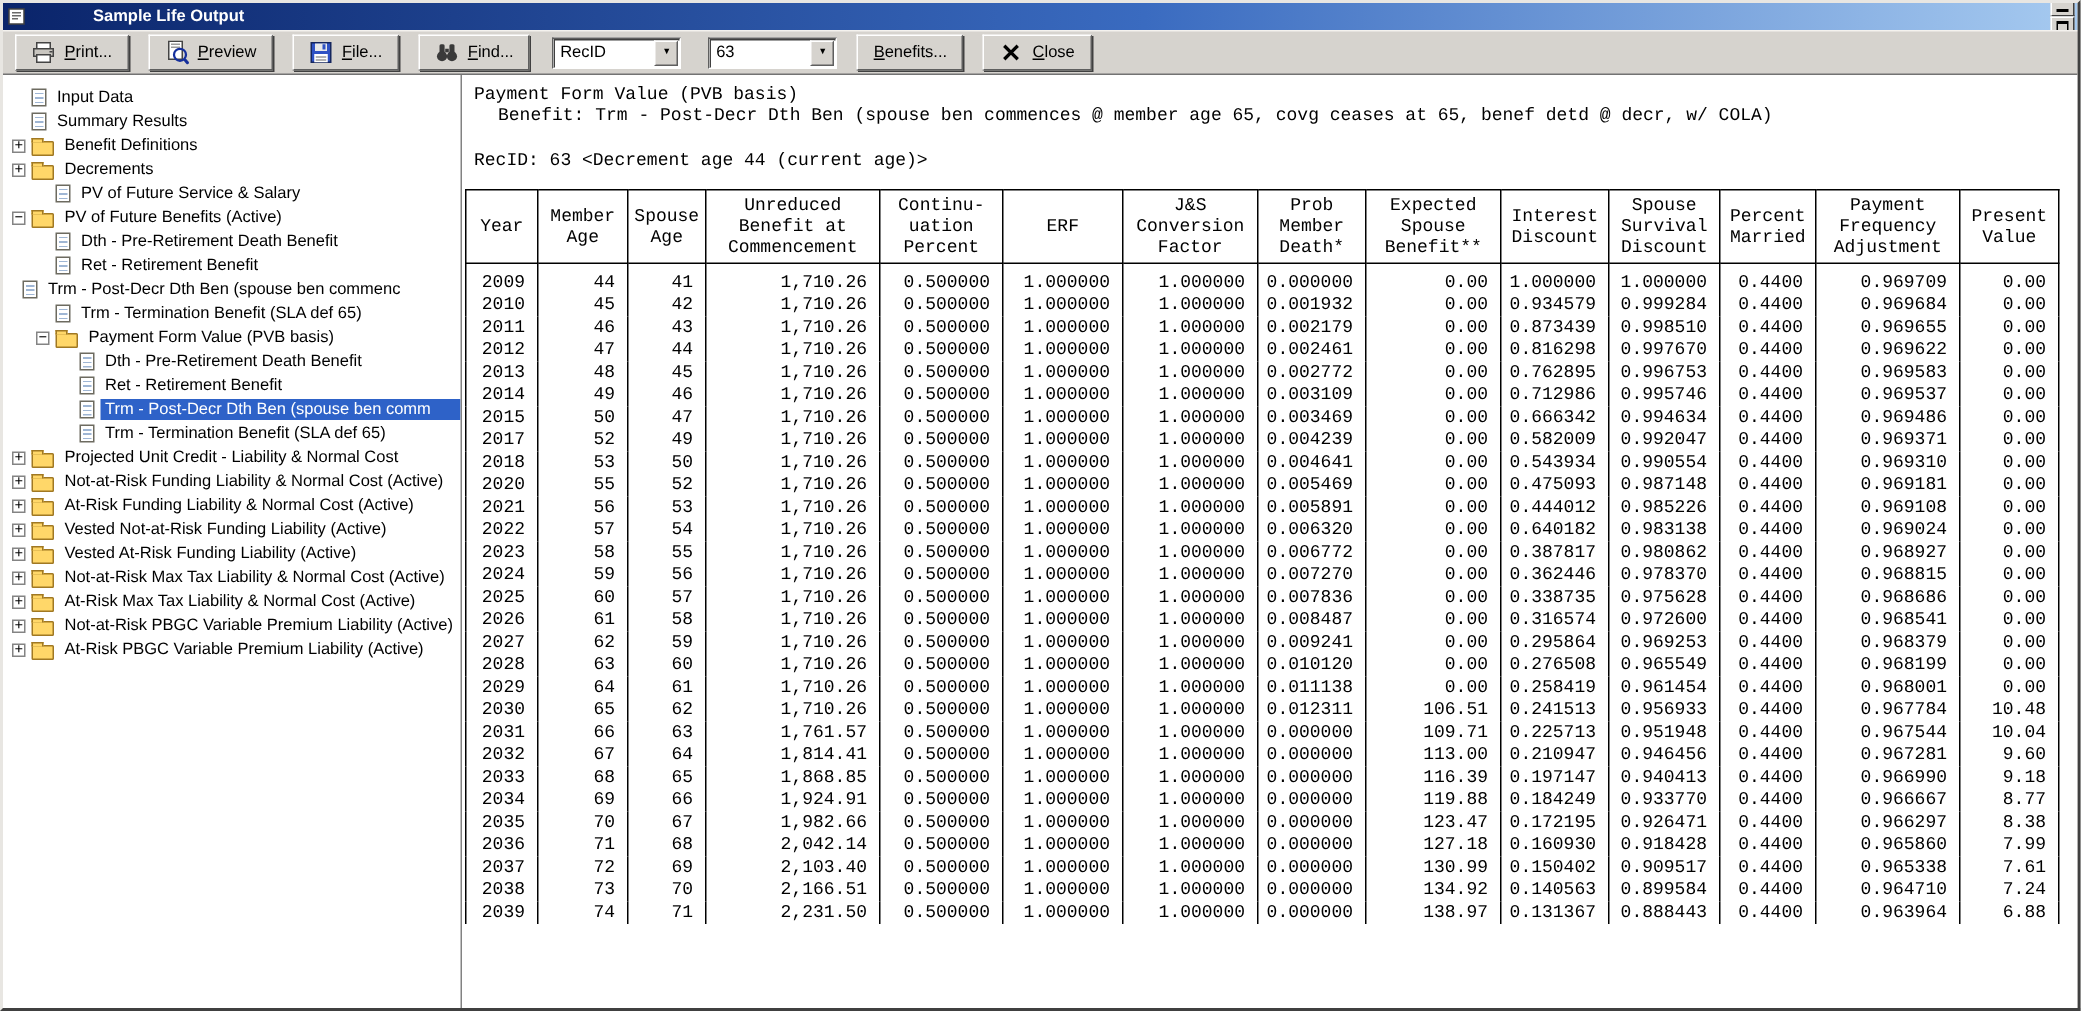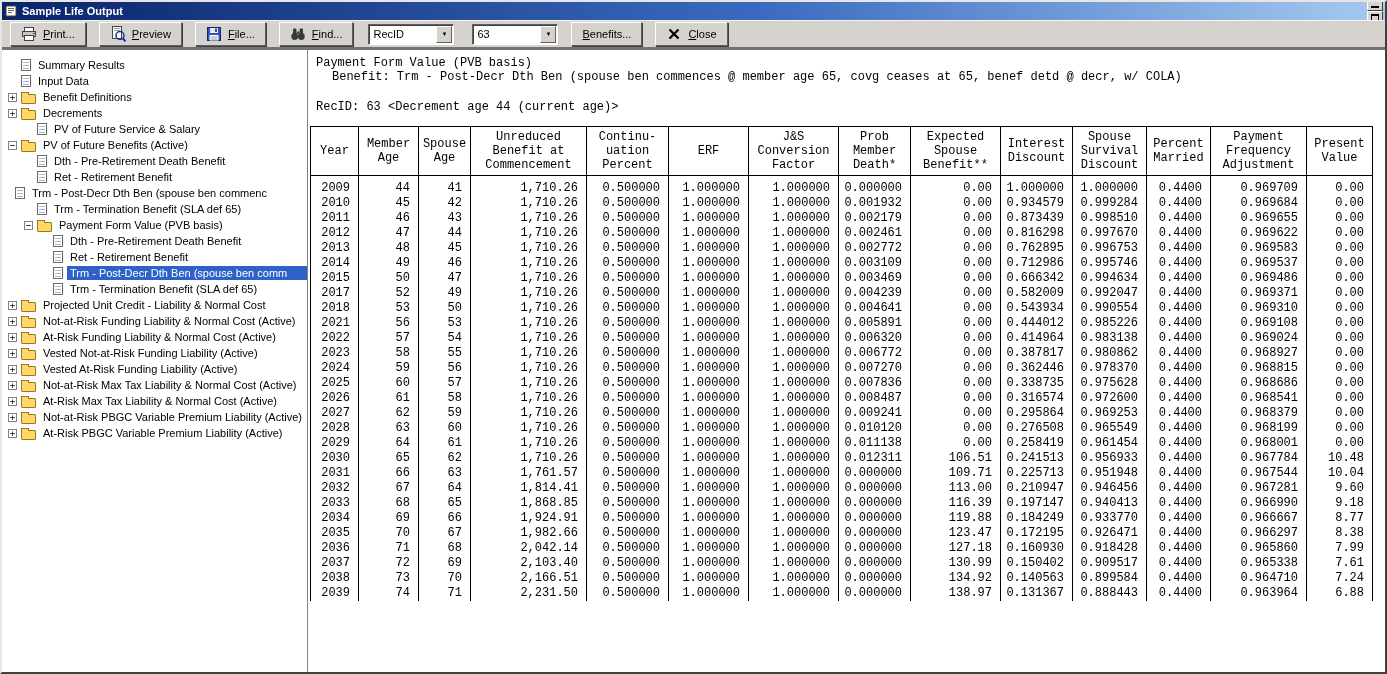--- a/index.html
+++ b/index.html
@@ -2,30 +2,30 @@
 <html><head>
 <meta charset="utf-8">
 <style>
   html,body{margin:0;padding:0;background:#808080;}
   *{box-sizing:border-box;}
   .window{width:1387px;height:674px;background:#d6d3ce;border:2px solid;
     border-color:#e8e6e2 #404040 #404040 #e8e6e2;overflow:hidden;
     display:flex;flex-direction:column;font-family:"Liberation Sans",sans-serif;}
   
   .titlebar{flex:0 0 18px;height:18px;background:linear-gradient(to right,#0a246a,#3a6bc0 55%,#a6caf0);
-    display:flex;align-items:center;padding:0 2px;color:#fff;}
+    display:flex;align-items:center;padding:0 2px;color:#fff;gap:40px;}
   .app-icon{width:14px;height:14px;display:inline-flex;align-items:center;justify-content:center;}
   .title-text{font-size:11px;font-weight:bold;margin-left:4px;flex:1;white-space:nowrap;overflow:hidden;}
   .winbtn{width:16px;height:14px;margin-left:2px;background:#d6d3ce;border:1px solid;
     border-color:#fff #404040 #404040 #fff;padding:0;display:flex;align-items:flex-start;justify-content:center;}
   .glyph-min{display:block;width:8px;height:2px;background:#000;margin-top:8px;}
   .glyph-restore{display:block;width:8px;height:7px;border:1px solid #000;border-top-width:2px;margin-top:2px;}
   
   .toolbar{flex:0 0 30px;height:30px;display:flex;align-items:center;padding:0 8px;gap:13px;
-    background:#d6d3ce;border-top:1px solid #f4f2ee;border-bottom:3px solid #737373;}
+    background:#d6d3ce;border-top:1px solid #f4f2ee;border-bottom:1px solid #737373;}
   .tbtn{height:24px;display:flex;align-items:center;gap:6px;padding:0 10px;background:#d6d3ce;
     border:1px solid;border-color:#fff #5f5f5f #5f5f5f #fff;box-shadow:1px 1px 0 #404040;
     font-size:11px;color:#000;font-family:"Liberation Sans",sans-serif;cursor:default;}
   .tbtn u{text-decoration:underline;}
   .tb-icon{display:inline-flex;width:16px;height:16px;align-items:center;justify-content:center;}
   .combo{height:21px;width:86px;background:#fff;border:1px solid;border-color:#5f5f5f #fff #fff #5f5f5f;
     box-shadow:inset 1px 1px 0 #404040;display:flex;align-items:center;}
   .combo-text{flex:1;font-size:11px;padding-left:4px;white-space:nowrap;overflow:hidden;}
   .combo-arrow{width:16px;height:17px;background:#d6d3ce;border:1px solid;border-color:#fff #5f5f5f #5f5f5f #fff;
     font-size:6px;display:flex;align-items:center;justify-content:center;margin-right:1px;color:#000;}
@@ -159,26 +159,26 @@
       </span>
       <span><u>C</u>lose</span>
     </button>
   </div>
 
   <div class="main">
     <div class="tree" id="tree">
         <div class="tree-item" style="padding-left: 6px;">
           <span class="expander empty"></span>
           <span class="ticon doc"></span>
+          <span class="tlabel">Input Data</span>
+        </div>
+        <div class="tree-item" style="padding-left: 6px;">
+          <span class="expander empty"></span>
+          <span class="ticon doc"></span>
           <span class="tlabel">Summary Results</span>
-        </div>
-        <div class="tree-item" style="padding-left: 6px;">
-          <span class="expander empty"></span>
-          <span class="ticon doc"></span>
-          <span class="tlabel">Input Data</span>
         </div>
         <div class="tree-item" style="padding-left: 6px;">
           <span class="expander">+</span>
           <span class="ticon folder"></span>
           <span class="tlabel">Benefit Definitions</span>
         </div>
         <div class="tree-item" style="padding-left: 6px;">
           <span class="expander">+</span>
           <span class="ticon folder"></span>
           <span class="tlabel">Decrements</span>
@@ -483,20 +483,36 @@
               <td>1.000000</td>
               <td>0.004641</td>
               <td>0.00</td>
               <td>0.543934</td>
               <td>0.990554</td>
               <td>0.4400</td>
               <td>0.969310</td>
               <td>0.00</td>
             </tr>
             <tr>
+              <td>2020</td>
+              <td>55</td>
+              <td>52</td>
+              <td>1,710.26</td>
+              <td>0.500000</td>
+              <td>1.000000</td>
+              <td>1.000000</td>
+              <td>0.005469</td>
+              <td>0.00</td>
+              <td>0.475093</td>
+              <td>0.987148</td>
+              <td>0.4400</td>
+              <td>0.969181</td>
+              <td>0.00</td>
+            </tr>
+            <tr>
               <td>2021</td>
               <td>56</td>
               <td>53</td>
               <td>1,710.26</td>
               <td>0.500000</td>
               <td>1.000000</td>
               <td>1.000000</td>
               <td>0.005891</td>
               <td>0.00</td>
               <td>0.444012</td>
@@ -508,21 +524,21 @@
             <tr>
               <td>2022</td>
               <td>57</td>
               <td>54</td>
               <td>1,710.26</td>
               <td>0.500000</td>
               <td>1.000000</td>
               <td>1.000000</td>
               <td>0.006320</td>
               <td>0.00</td>
-              <td>0.414964</td>
+              <td>0.640182</td>
               <td>0.983138</td>
               <td>0.4400</td>
               <td>0.969024</td>
               <td>0.00</td>
             </tr>
             <tr>
               <td>2023</td>
               <td>58</td>
               <td>55</td>
               <td>1,710.26</td>

